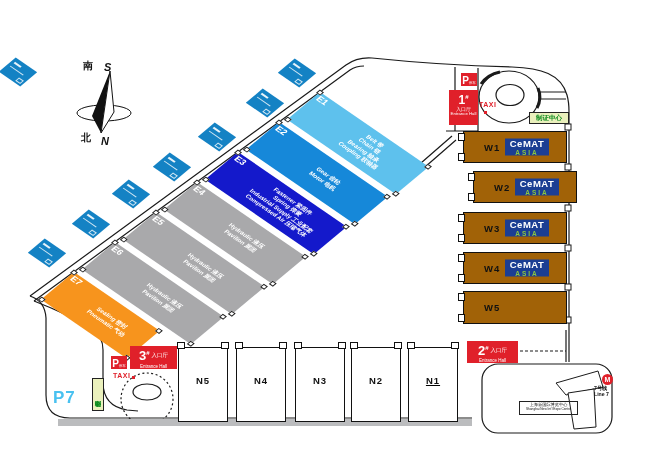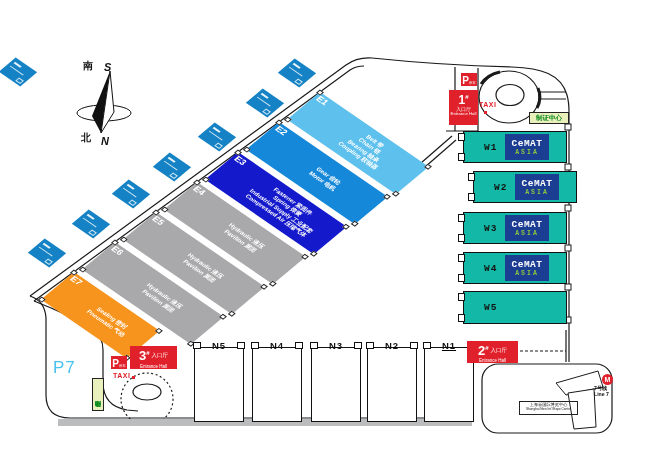--- a/index.html
+++ b/index.html
@@ -17,30 +17,30 @@
   .dot.tl{left:-2px;top:-2px}.dot.tr{right:-2px;top:-2px}
   .dot.bl{left:-2px;bottom:-2px}.dot.br{right:-2px;bottom:-2px}
 
   
   .sq{position:absolute;left:0;top:0;width:26px;height:22px;transform-origin:0 0;background:#1482c4;}
   .sq .m1{position:absolute;left:3px;top:4px;width:8px;height:2px;background:#fff;opacity:.9}
   .sq .m2{position:absolute;left:3px;top:10px;width:16px;height:1px;background:#fff;opacity:.8}
   .sq .m3{position:absolute;right:2px;bottom:2px;width:4px;height:3px;border:1px solid #fff;opacity:.8}
 
   
-  .whall{position:absolute;background:#14b8a6;border:1.4px solid #111;display:flex;align-items:center;font-family:Liberation Mono, monospace;}
+  .whall{position:absolute;background:#a16207;border:1.4px solid #111;display:flex;align-items:center;}
   .whall::before{content:"";position:absolute;left:-6px;top:1px;width:5px;height:6px;background:#fff;border:1.2px solid #111;}
   .whall::after{content:"";position:absolute;left:-6px;bottom:1px;width:5px;height:6px;background:#fff;border:1.2px solid #111;}
   .wlabel{font-size:9.5px;font-weight:bold;color:#111;margin-left:20px;letter-spacing:1px;}
-  .cemat{position:absolute;left:41px;top:50%;transform:translateY(-50%);width:44px;height:26px;
+  .cemat{position:absolute;left:41px;top:50%;transform:translateY(-50%);width:44px;height:17px;
          text-align:center;display:flex;flex-direction:column;justify-content:center;}
   .cemat .c1{font-size:9.5px;font-weight:bold;color:#fff;line-height:10px;letter-spacing:.5px;}
   .cemat .c2{font-size:6.5px;font-weight:bold;line-height:7px;letter-spacing:2px;}
   .nhall{position:absolute;top:347px;height:73px;width:48px;background:#fff;border:1.4px solid #111;
-         display:flex;align-items:flex-start;justify-content:center;margin-left:16px;}
+         display:flex;align-items:center;justify-content:center;}
   .nhall::before{content:"";position:absolute;left:-2px;top:-6px;width:6px;height:5px;background:#fff;border:1.2px solid #111;}
   .nhall::after{content:"";position:absolute;right:-2px;top:-6px;width:6px;height:5px;background:#fff;border:1.2px solid #111;}
   .nlabel{font-size:9.5px;font-weight:bold;color:#111;letter-spacing:1px;margin-top:-8px;}
 
   
   .ent{position:absolute;color:#fff;text-align:center;}
   .ent1{left:449px;top:90px;width:29px;height:34px;padding-top:1px;}
   .ent-num{font-size:12px;font-weight:bold;line-height:12px;}
   .ent-num sup{font-size:6px;}
   .ent-cn{font-size:5px;line-height:6px;}
@@ -61,21 +61,21 @@
   .taxi{position:absolute;color:#e0202a;font-weight:bold;font-size:7px;letter-spacing:.5px;}
   .taxi1{left:479px;top:101px;} .taxi2{left:113px;top:372px;}
   .taxi-mark{position:absolute;width:3px;height:3px;background:#e0202a;}
   .tm1{left:484px;top:111px;} .tm2{left:132px;top:376px;}
 
   .badge{background:#eaf0bc;border:1px solid #222;color:#0b8a1d;font-weight:bold;text-align:center;}
   .badge-h{position:absolute;left:529px;top:112px;width:38px;height:10px;font-size:6.5px;line-height:10px;}
   .badge-v{position:absolute;left:92px;top:378px;width:10px;height:31px;font-size:6px;
            writing-mode:vertical-rl;text-orientation:upright;line-height:10px;letter-spacing:0;}
 
-  .p7{position:absolute;left:53px;top:358px;font-size:17px;font-weight:normal;color:#49c1f0;letter-spacing:1px;}
+  .p7{position:absolute;left:53px;top:388px;font-size:17px;font-weight:bold;color:#49c1f0;letter-spacing:1px;}
 
   
   .cmp{position:absolute;color:#111;font-weight:bold;}
   .cmp-s-cn{left:83px;top:59px;font-size:10px;}
   .cmp-s{left:104px;top:61px;font-size:11px;font-style:italic;}
   .cmp-n-cn{left:81px;top:131px;font-size:10px;}
   .cmp-n{left:101px;top:135px;font-size:11px;font-style:italic;}
 
   
   .metro-logo{position:absolute;left:602px;top:374px;width:11px;height:11px;border-radius:50%;

